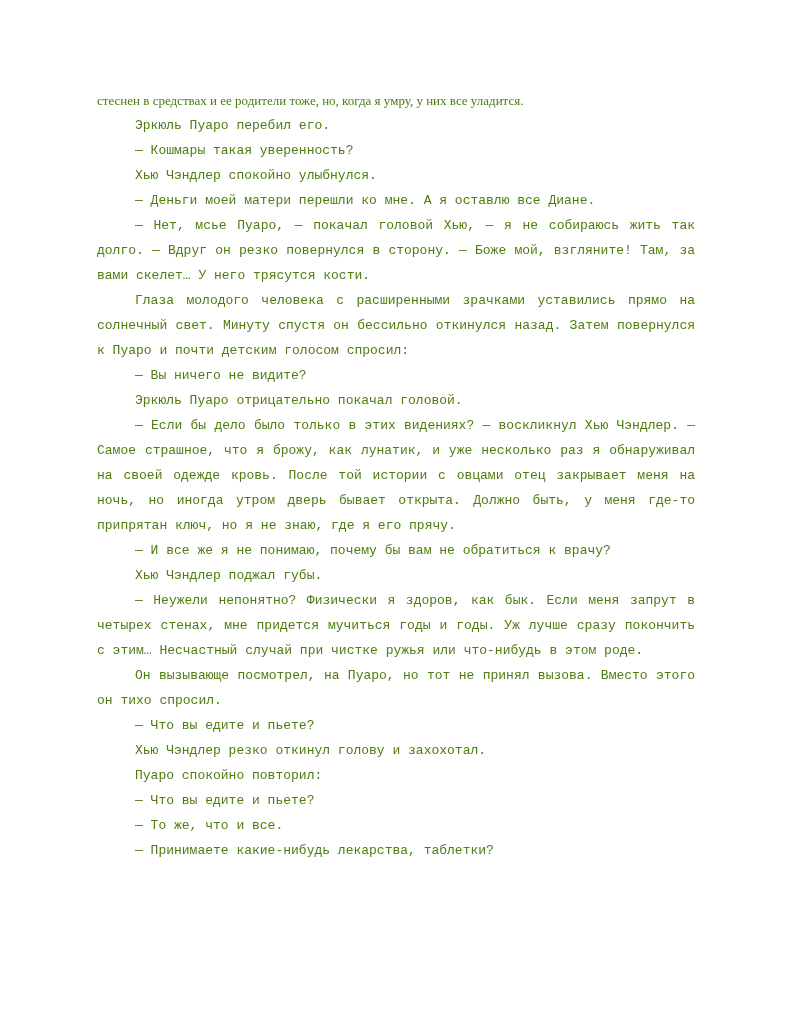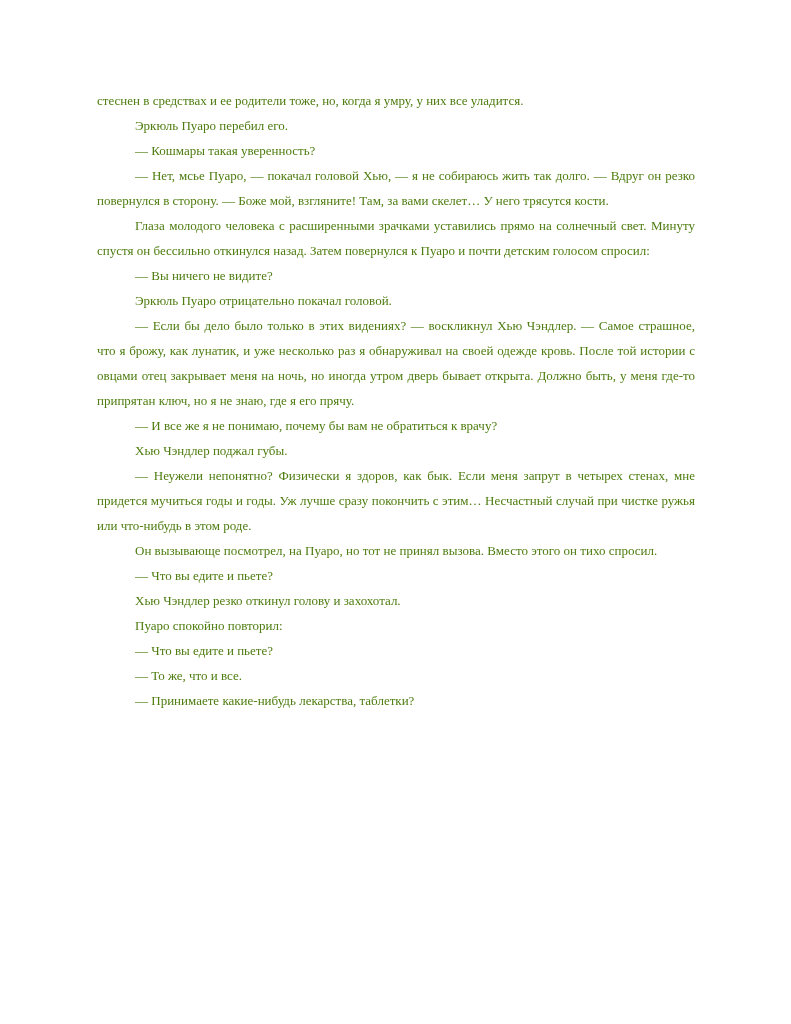--- a/index.html
+++ b/index.html
@@ -33,30 +33,33 @@
       color: #4d7c0f;
       text-align: justify;
     }
     .text-block p {
       margin: 0;
       padding: 0;
       text-indent: 0;
     }
     .text-block p.indent {
       text-indent: 38px;
+      font-family: Liberation Mono, monospace;
     }
   </style>
 </head>
 <body>
 
 <div class="page">
   <div class="text-block">
       <p>стеснен в средствах и ее родители тоже, но, когда я умру, у них все уладится.</p>
       <p class="indent">Эркюль Пуаро перебил его.</p>
       <p class="indent">— Кошмары такая уверенность?</p>
+      <p class="indent">Хью Чэндлер спокойно улыбнулся.</p>
+      <p class="indent">— Деньги моей матери перешли ко мне. А я оставлю все Диане.</p>
       <p class="indent">— Нет, мсье Пуаро, — покачал головой Хью, — я не собираюсь жить так долго. — Вдруг он резко повернулся в сторону. — Боже мой, взгляните! Там, за вами скелет… У него трясутся кости.</p>
       <p class="indent">Глаза молодого человека с расширенными зрачками уставились прямо на солнечный свет. Минуту спустя он бессильно откинулся назад. Затем повернулся к Пуаро и почти детским голосом спросил:</p>
       <p class="indent">— Вы ничего не видите?</p>
       <p class="indent">Эркюль Пуаро отрицательно покачал головой.</p>
       <p class="indent">— Если бы дело было только в этих видениях? — воскликнул Хью Чэндлер. — Самое страшное, что я брожу, как лунатик, и уже несколько раз я обнаруживал на своей одежде кровь. После той истории с овцами отец закрывает меня на ночь, но иногда утром дверь бывает открыта. Должно быть, у меня где-то припрятан ключ, но я не знаю, где я его прячу.</p>
       <p class="indent">— И все же я не понимаю, почему бы вам не обратиться к врачу?</p>
       <p class="indent">Хью Чэндлер поджал губы.</p>
       <p class="indent">— Неужели непонятно? Физически я здоров, как бык. Если меня запрут в четырех стенах, мне придется мучиться годы и годы. Уж лучше сразу покончить с этим… Несчастный случай при чистке ружья или что-нибудь в этом роде.</p>
       <p class="indent">Он вызывающе посмотрел, на Пуаро, но тот не принял вызова. Вместо этого он тихо спросил.</p>
       <p class="indent">— Что вы едите и пьете?</p>

